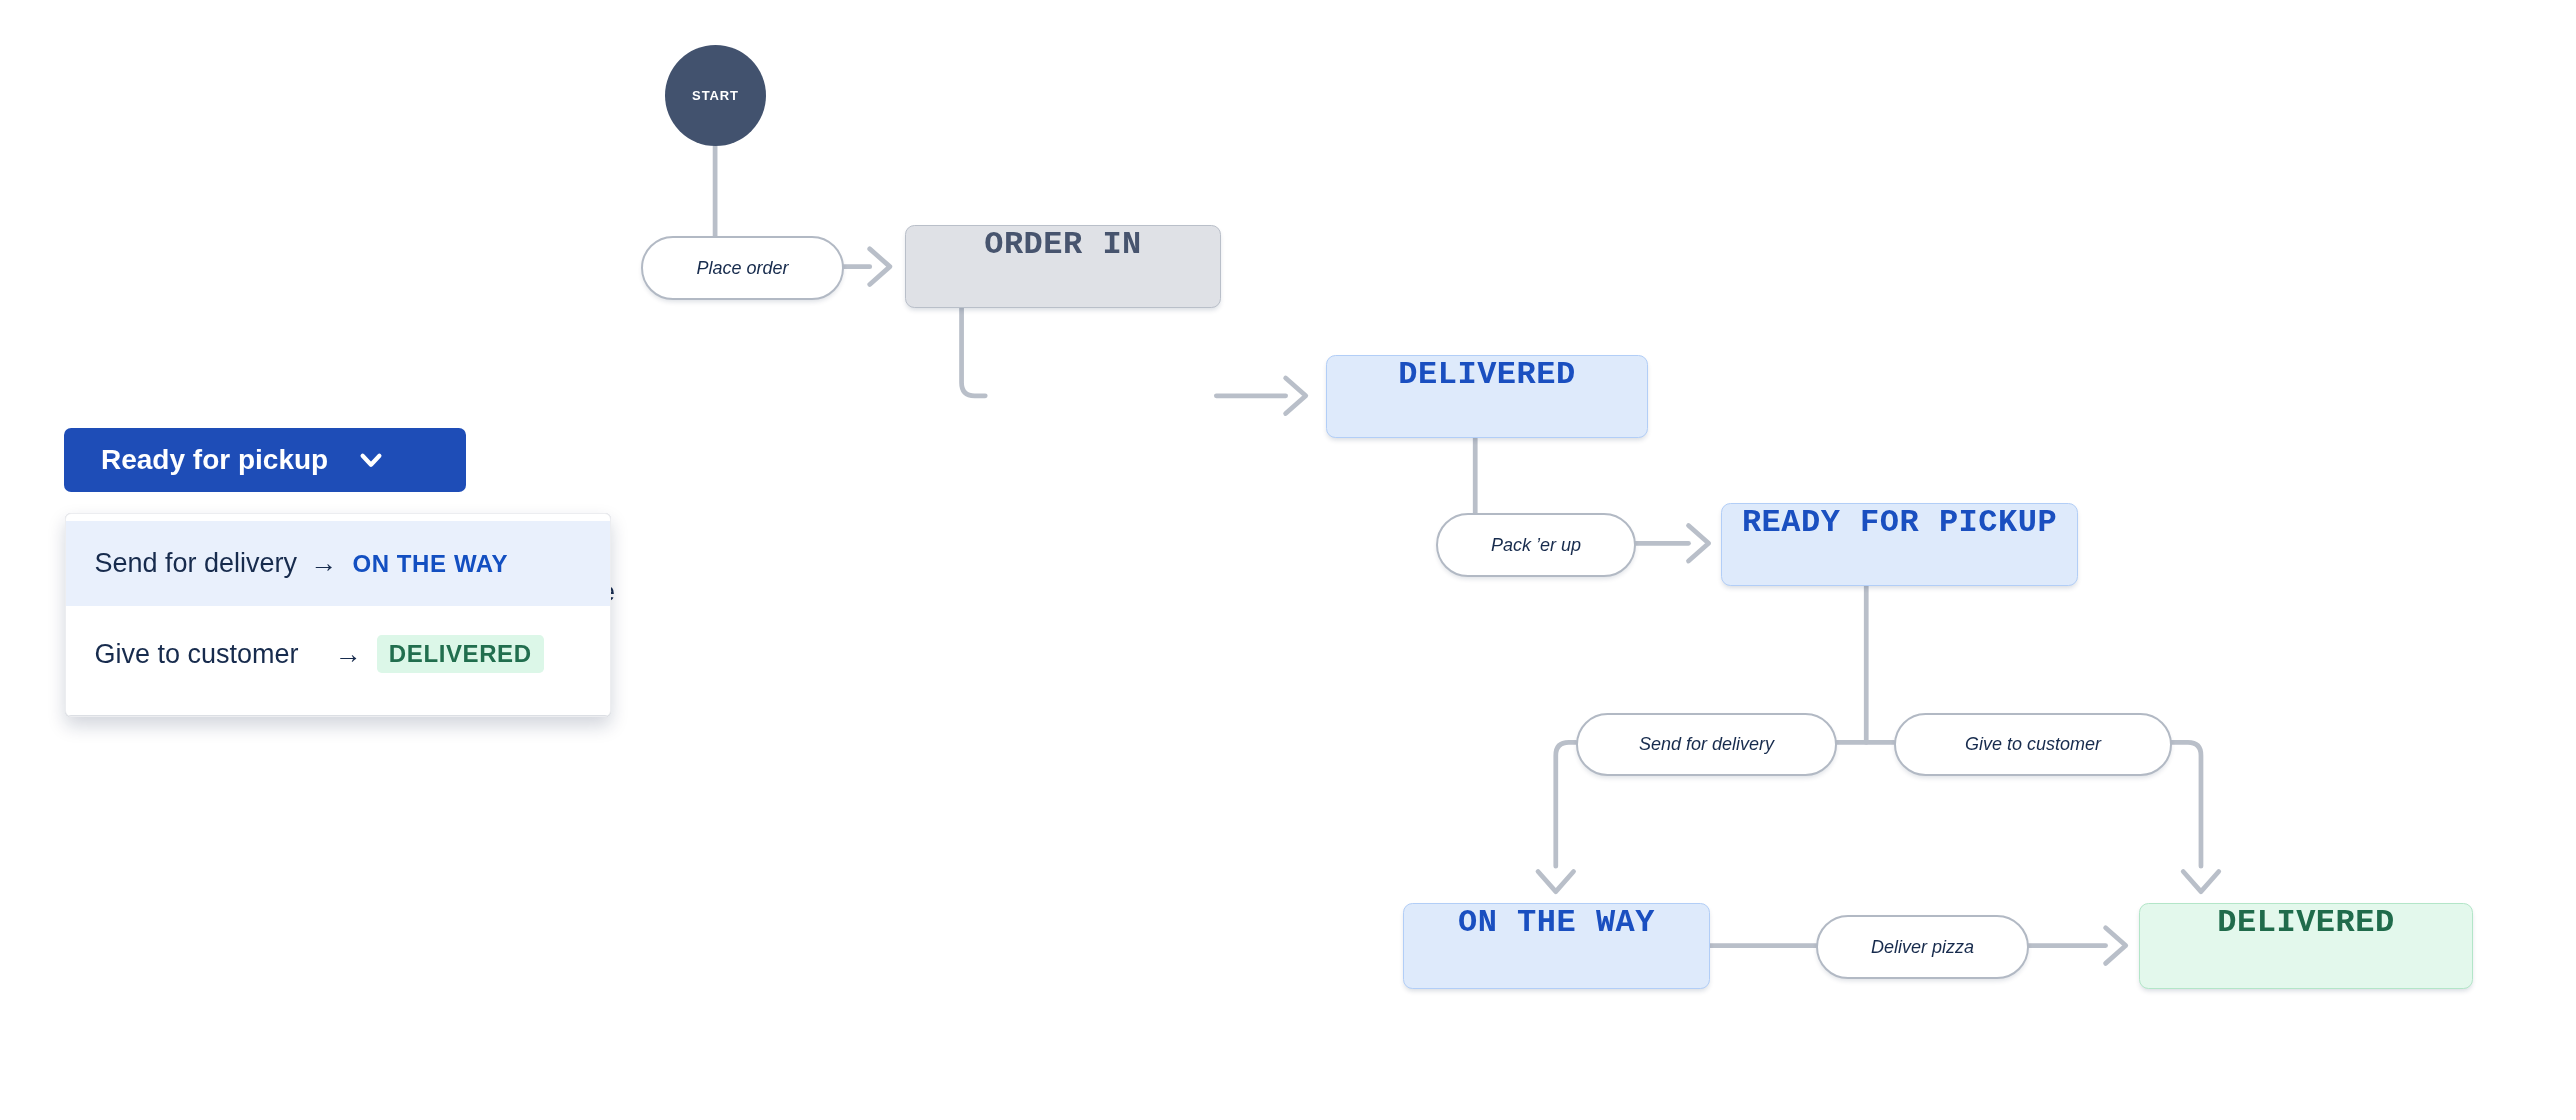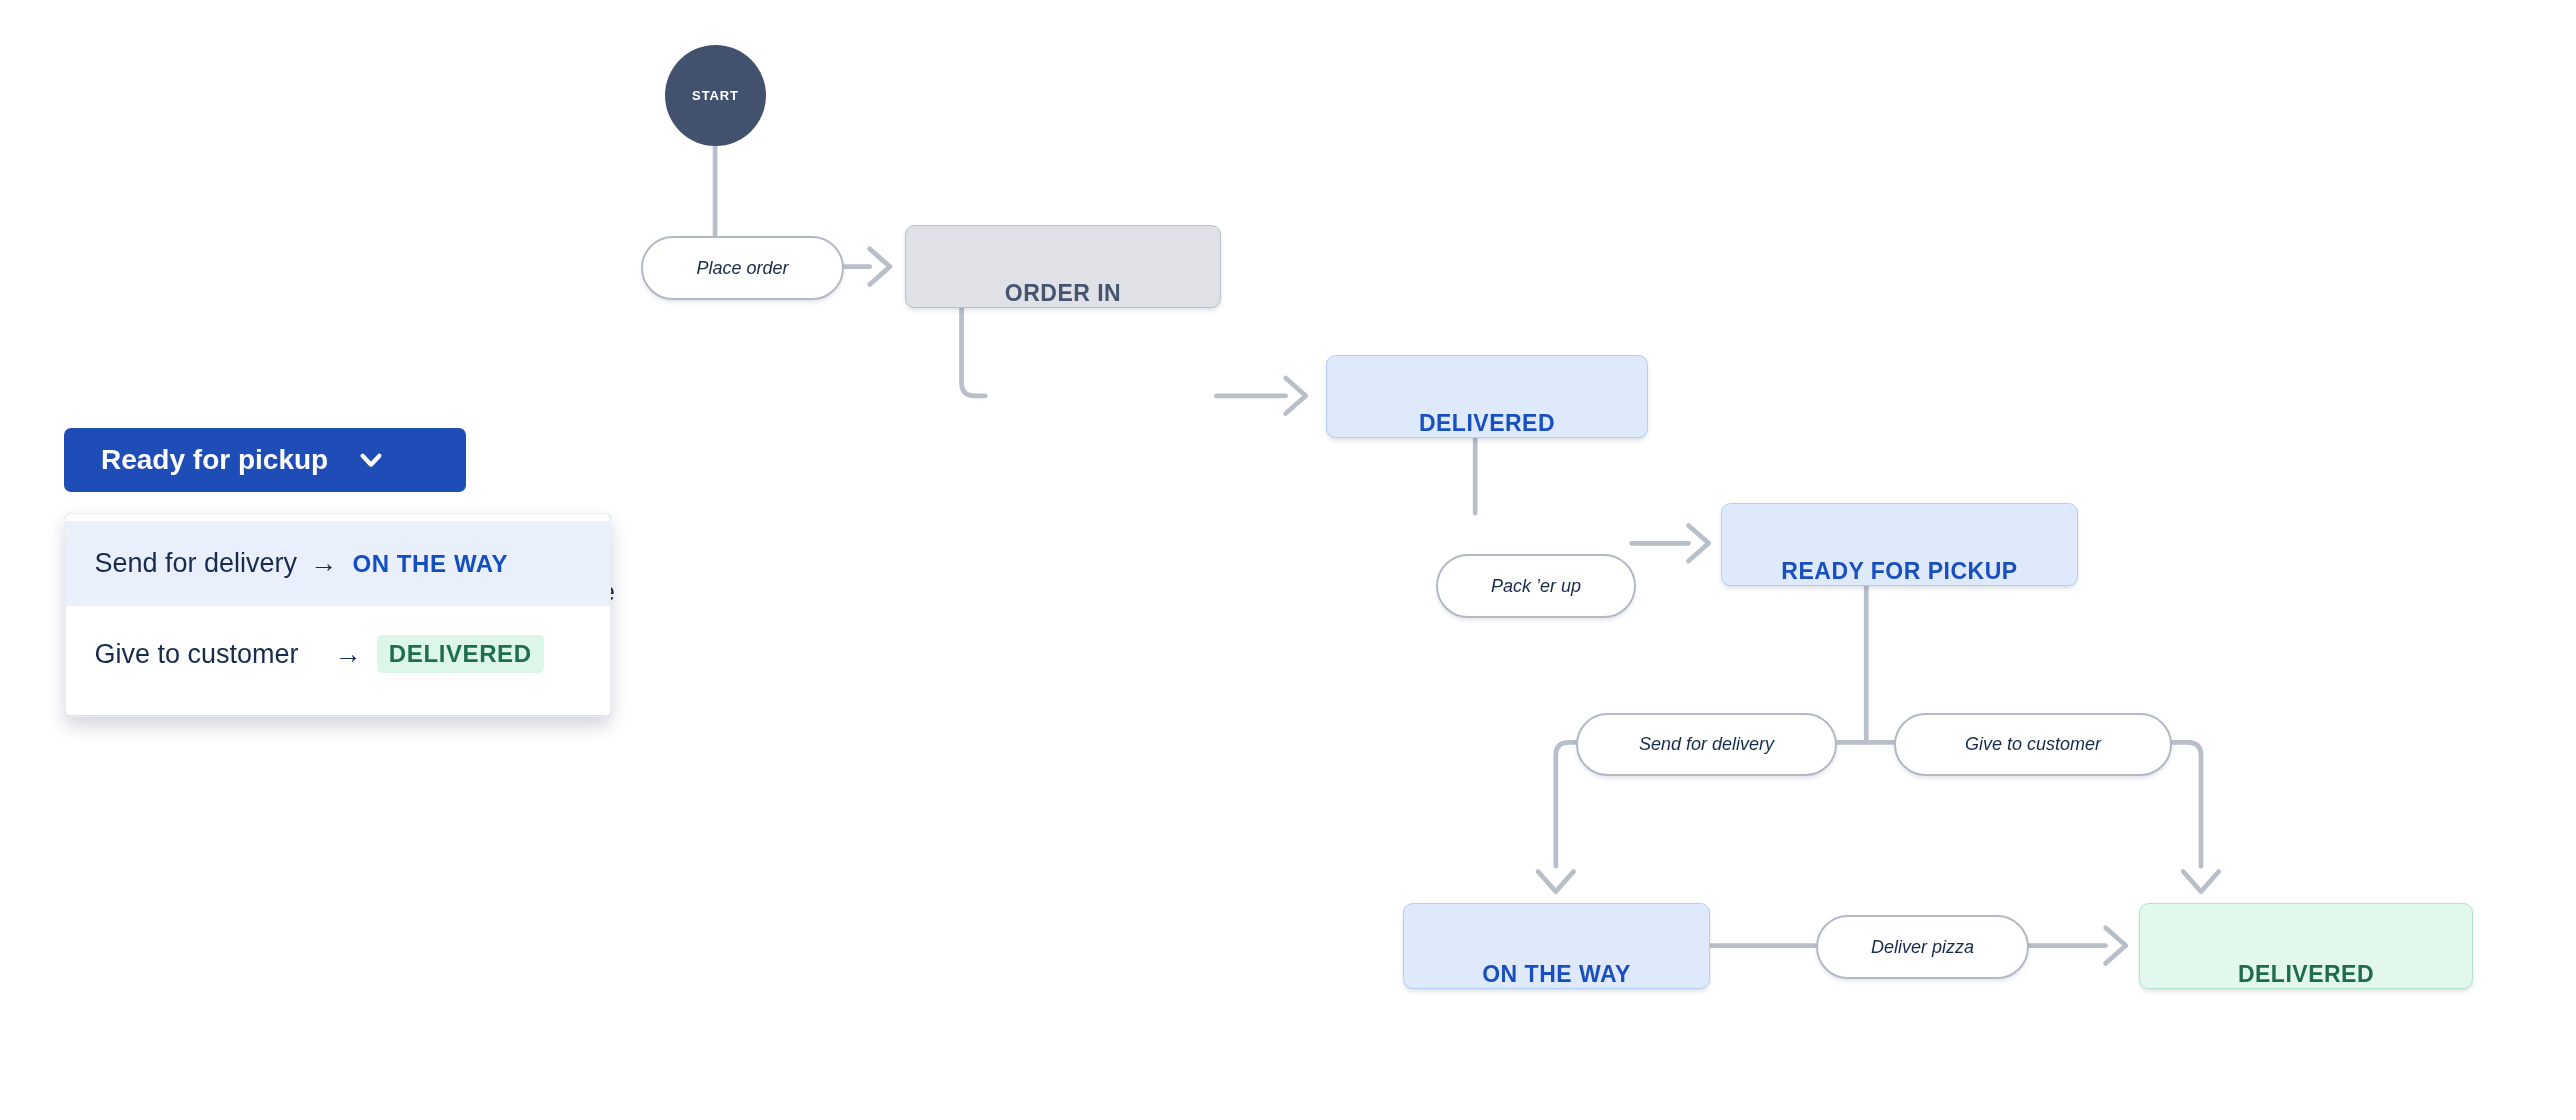--- a/index.html
+++ b/index.html
@@ -4,44 +4,44 @@
 <style>
   html,body{margin:0;padding:0;background:#ffffff;}
   body{font-family:"Liberation Sans", sans-serif; -webkit-font-smoothing:antialiased;}
   #canvas{position:relative;width:2576px;height:1121px;background:#ffffff;overflow:hidden;}
 
   
   #connector-layer{position:absolute;left:0;top:0;z-index:2;}
   #connector-layer path{stroke:#B9BFC9;stroke-width:8;fill:none;stroke-linecap:round;stroke-linejoin:round;}
 
   
-  .status-node{position:absolute;display:flex;align-items:flex-end;justify-content:center;
-    border-radius:9.5px;font-weight:bold;font-size:23px;letter-spacing:0.5px;z-index:3;
-    box-shadow:0 3px 5.3px -1.2px rgba(9,30,66,.16);}
+  .status-node{position:absolute;display:flex;align-items:flex-start;justify-content:center;
+    border-radius:9.5px;font-weight:bold;font-size:32px;letter-spacing:0.5px;z-index:3;
+    box-shadow:0 3px 5.3px -1.2px rgba(9,30,66,.16);font-family:Liberation Mono, monospace;}
   .status-todo{background:#DFE1E6;border:1.8px solid #B9BFC9;color:#47546E;}
   .status-inprogress{background:#DEEAFB;border:1.8px solid #B2CEF7;color:#1A4FC0;}
   .status-done{background:#E3F8EC;border:1.8px solid #B3E6C8;color:#206B4B;}
 
   .transition-pill{position:absolute;display:flex;align-items:center;justify-content:center;
     background:#ffffff;border:2.4px solid #B2B9C4;border-radius:36px;color:#172B4D;
     font-size:18px;z-index:3;box-shadow:0 3px 5.3px -1.2px rgba(9,30,66,.14);font-style:italic;}
 
   #start-node{position:absolute;left:665px;top:45px;width:101px;height:101px;border-radius:50%;
     background:#42526E;display:flex;align-items:center;justify-content:center;z-index:3;
     color:#ffffff;font-weight:bold;font-size:13px;letter-spacing:0.9px;}
 
   #node-order-in{left:905px;top:225px;width:314px;height:81px;}
   #node-preparing{left:1326px;top:355px;width:320px;height:81px;}
   #node-ready-for-pickup{left:1721px;top:503px;width:355px;height:81px;}
   #node-on-the-way{left:1403px;top:903px;width:305px;height:84px;}
   #node-delivered{left:2139px;top:903px;width:332px;height:84px;}
 
   #pill-place-order{left:641px;top:236px;width:199px;height:60px;}
   #pill-prepare-order{left:985px;top:366px;width:231px;height:60px;}
-  #pill-pack-er-up{left:1436px;top:513px;width:196px;height:60px;margin-top:41px;}
+  #pill-pack-er-up{left:1436px;top:513px;width:196px;height:60px;}
   #pill-send-for-delivery{left:1576px;top:713px;width:257px;height:59px;}
   #pill-give-to-customer{left:1894px;top:713px;width:274px;height:59px;}
   #pill-deliver-pizza{left:1816px;top:915px;width:209px;height:60px;}
 
   
   #status-button{position:absolute;left:64px;top:428px;width:402px;height:64px;
     background:#1E4DB7;border:none;border-radius:7.1px;display:flex;align-items:center;
     padding:0 0 0 37px;box-sizing:border-box;cursor:pointer;z-index:4;}
   #status-button .btn-label{color:#ffffff;font-weight:bold;font-size:28px;font-family:"Liberation Sans",sans-serif;}
   #status-button .chevron{margin-left:31px;display:flex;align-items:center;}

